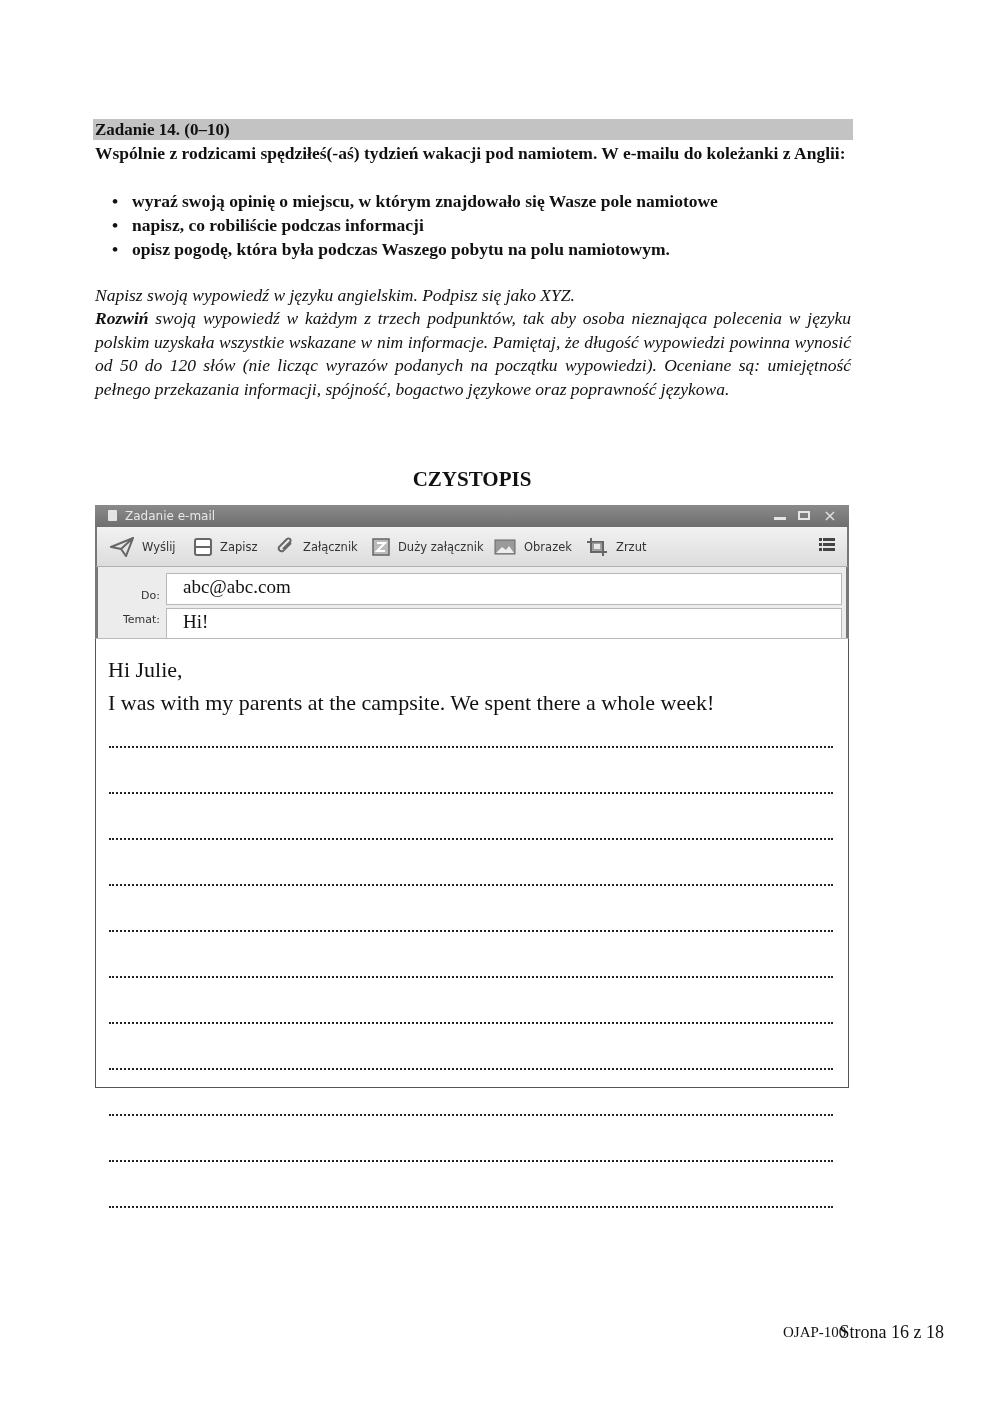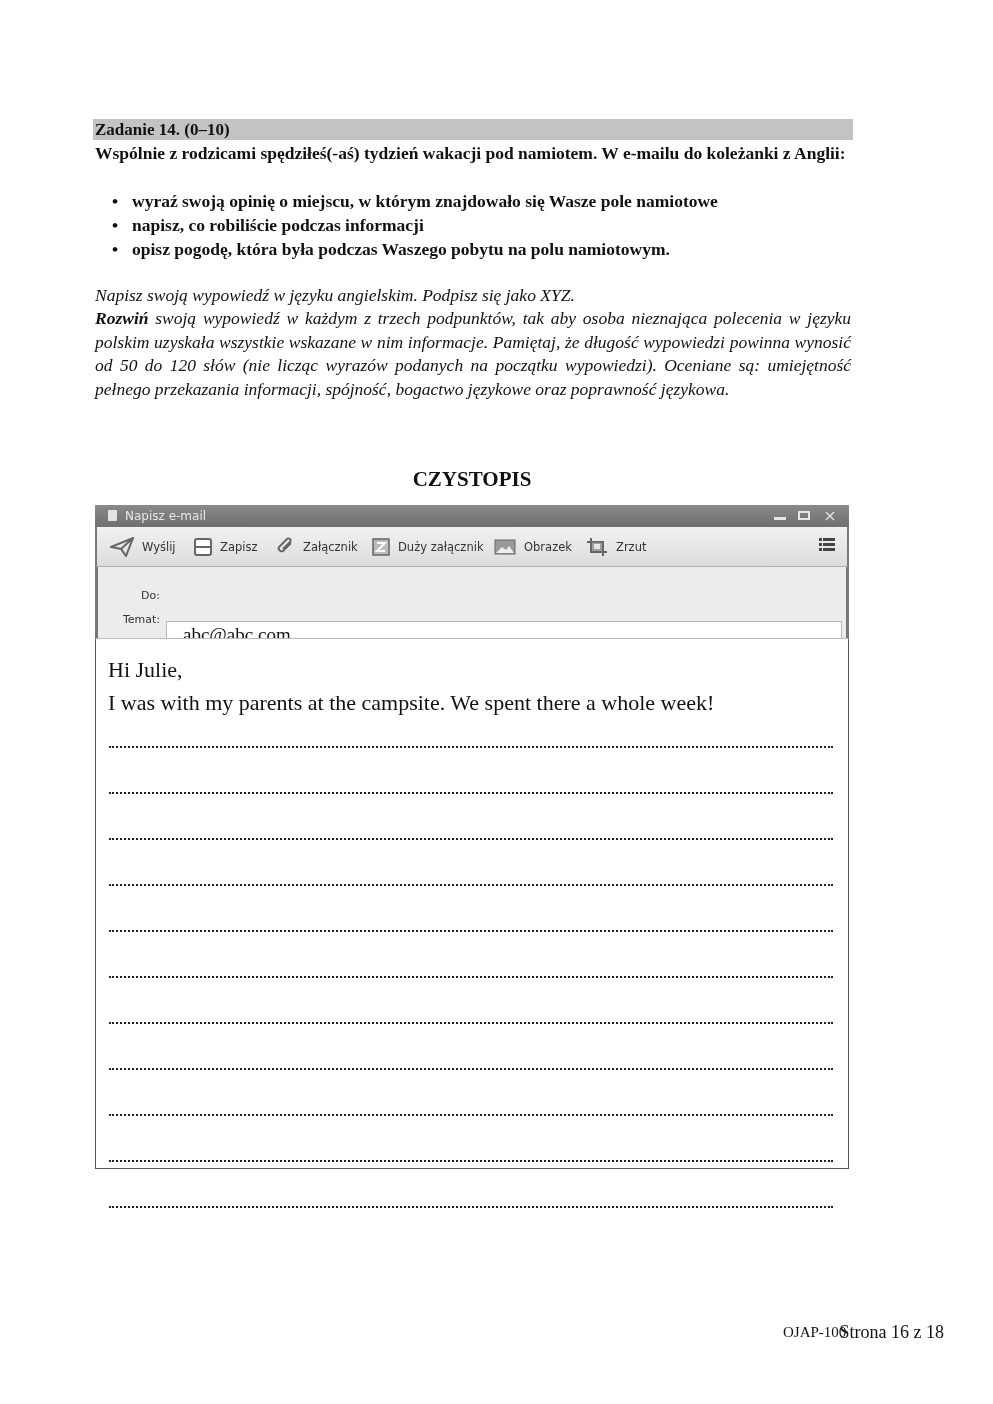--- a/index.html
+++ b/index.html
@@ -48,23 +48,23 @@
     .tb-btn svg { display: block; }
     .tb-menu { position: absolute; right: 12px; top: 11px; }
 
     .fields { position: absolute; left: 0; top: 62px; width: 754px; height: 72px;
               background: #ececec; border-left: 3px solid #777; border-right: 3px solid #777;
               box-sizing: border-box; font-family: "DejaVu Sans", sans-serif; }
     .field-label { position: absolute; width: 62px; text-align: right; font-size: 11px; color: #333; }
     .field-box { position: absolute; left: 68px; width: 676px; height: 32px; background: #fff;
                  border: 1px solid #b9b9b9; box-sizing: border-box;
                  font-family: "Liberation Serif", serif; font-size: 19px; line-height: 26px;
-                 padding-left: 16px; color: #111; margin-top: 48px; }
+                 padding-left: 16px; color: #111; }
 
-    .body { position: absolute; left: 0; top: 133px; width: 754px; height: 531px;
+    .body { position: absolute; left: 0; top: 133px; width: 754px; height: 450px;
             border: 1.5px solid #555; border-top: 1px solid #bbb; box-sizing: border-box; background: #fff; }
     .body .line { position: absolute; left: 12px; font-size: 22px; color: #111; white-space: nowrap; }
     .dots { position: absolute; left: 13px; width: 724px; height: 0;
             border-top: 2px dotted #222; }
 
     .footer-page { position: absolute; left: 0; width: 944px; top: 1322px; text-align: right; font-size: 18px; }
     .footer-code { position: absolute; left: 783px; top: 1324px; font-size: 15px; font-variant: small-caps; }
   </style>
 </head>
 <body>
@@ -80,21 +80,21 @@
 <div class="instructions">
   <p>Napisz swoją wypowiedź w języku angielskim. Podpisz się jako XYZ.</p>
   <p><b>Rozwiń</b><span> swoją wypowiedź w każdym z trzech podpunktów, tak aby osoba nieznająca polecenia w języku polskim uzyskała wszystkie wskazane w nim informacje. Pamiętaj, że długość wypowiedzi powinna wynosić od 50 do 120 słów (nie licząc wyrazów podanych na początku wypowiedzi). Oceniane są: umiejętność pełnego przekazania informacji, spójność, bogactwo językowe oraz poprawność językowa.</span></p>
 </div>
 
 <div class="section-title">CZYSTOPIS</div>
 
 <div class="window">
   <div class="titlebar">
     <span class="doc-icon"></span>
-    <span class="title">Napisz e-mail</span>
+    <span class="title">Zadanie e-mail</span>
     <span class="win-ctrl win-min">
         <span></span>
       </span>
     <span class="win-ctrl win-max">
         <span></span>
       </span>
     <span class="win-ctrl win-close">×</span>
   </div>
 
   <div class="toolbar">

